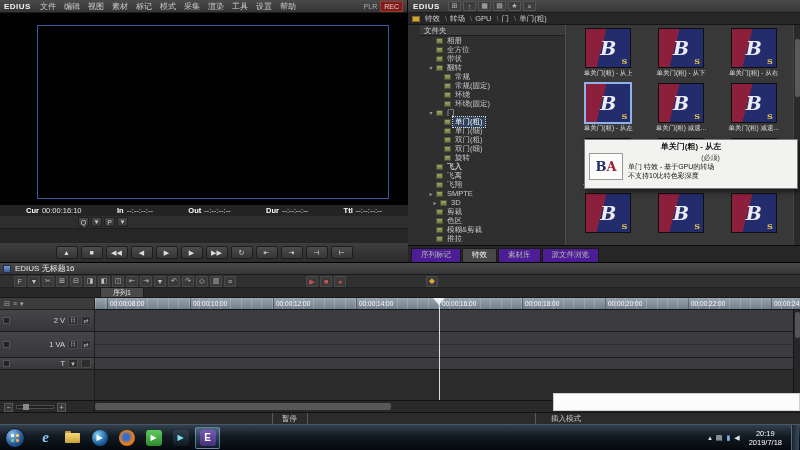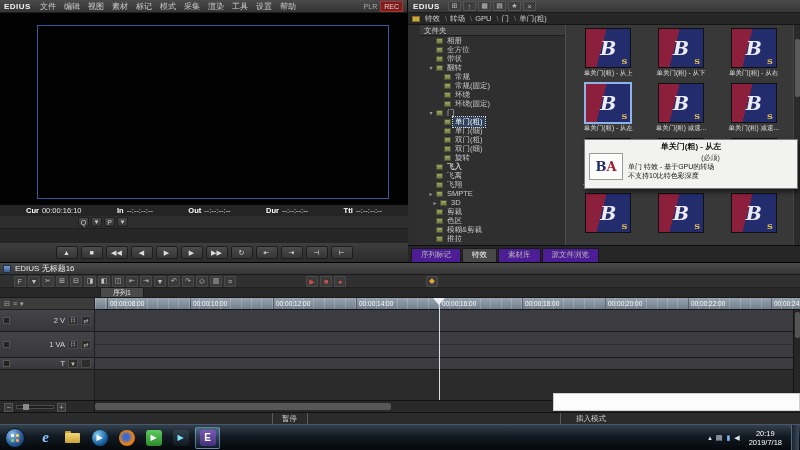--- a/index.html
+++ b/index.html
@@ -132,21 +132,21 @@
     padding:0 4px;border-right:1px solid #1a1a1a;}
   .zoom-btn{width:9px;height:9px;background:#3a3a3a;border:1px solid #555;color:#bbb;font-size:7px;
     display:flex;align-items:center;justify-content:center;}
   .zoom-track{width:38px;height:4px;background:#1f1f1f;border:1px solid #4a4a4a;position:relative;}
   .zoom-thumb{position:absolute;left:6px;top:-2px;width:6px;height:6px;background:#8a8a8a;}
   .hthumb{position:absolute;left:95px;top:2px;width:296px;height:7px;background:#575757;border-radius:2px;}
   .tl-status{position:absolute;left:0;right:0;bottom:0;height:12px;background:#2b2b2b;border-top:1px solid #121212;
     font-size:7.5px;color:#cfcfcf;}
   .st-seg{position:absolute;top:0;height:12px;line-height:12px;border-left:1px solid #5a5a5a;padding:0 10px 0 9px;}
   .st-paused{left:272px;border-right:1px solid #5a5a5a;}
-  .st-mode{left:560px;padding-left:15px;}
+  .st-mode{left:535px;padding-left:15px;}
   .white-overlay{position:absolute;left:553px;top:393px;width:247px;height:18px;background:#fcfcfc;
     border:1px solid #cfcfcf;z-index:30;}
 
   
   #taskbar{position:absolute;left:0;top:424px;width:800px;height:26px;
     background:linear-gradient(#33414e,#121a22 45%,#05080c);border-top:1px solid #46586a;
     display:flex;align-items:center;z-index:40;}
   .start-orb{width:20px;height:20px;border-radius:50%;margin:0 7px 0 5px;flex:none;
     background:radial-gradient(circle at 35% 30%,#8fc0ee,#2a5a9a 55%,#102a46);
     border:1px solid #07121e;display:flex;align-items:center;justify-content:center;}

